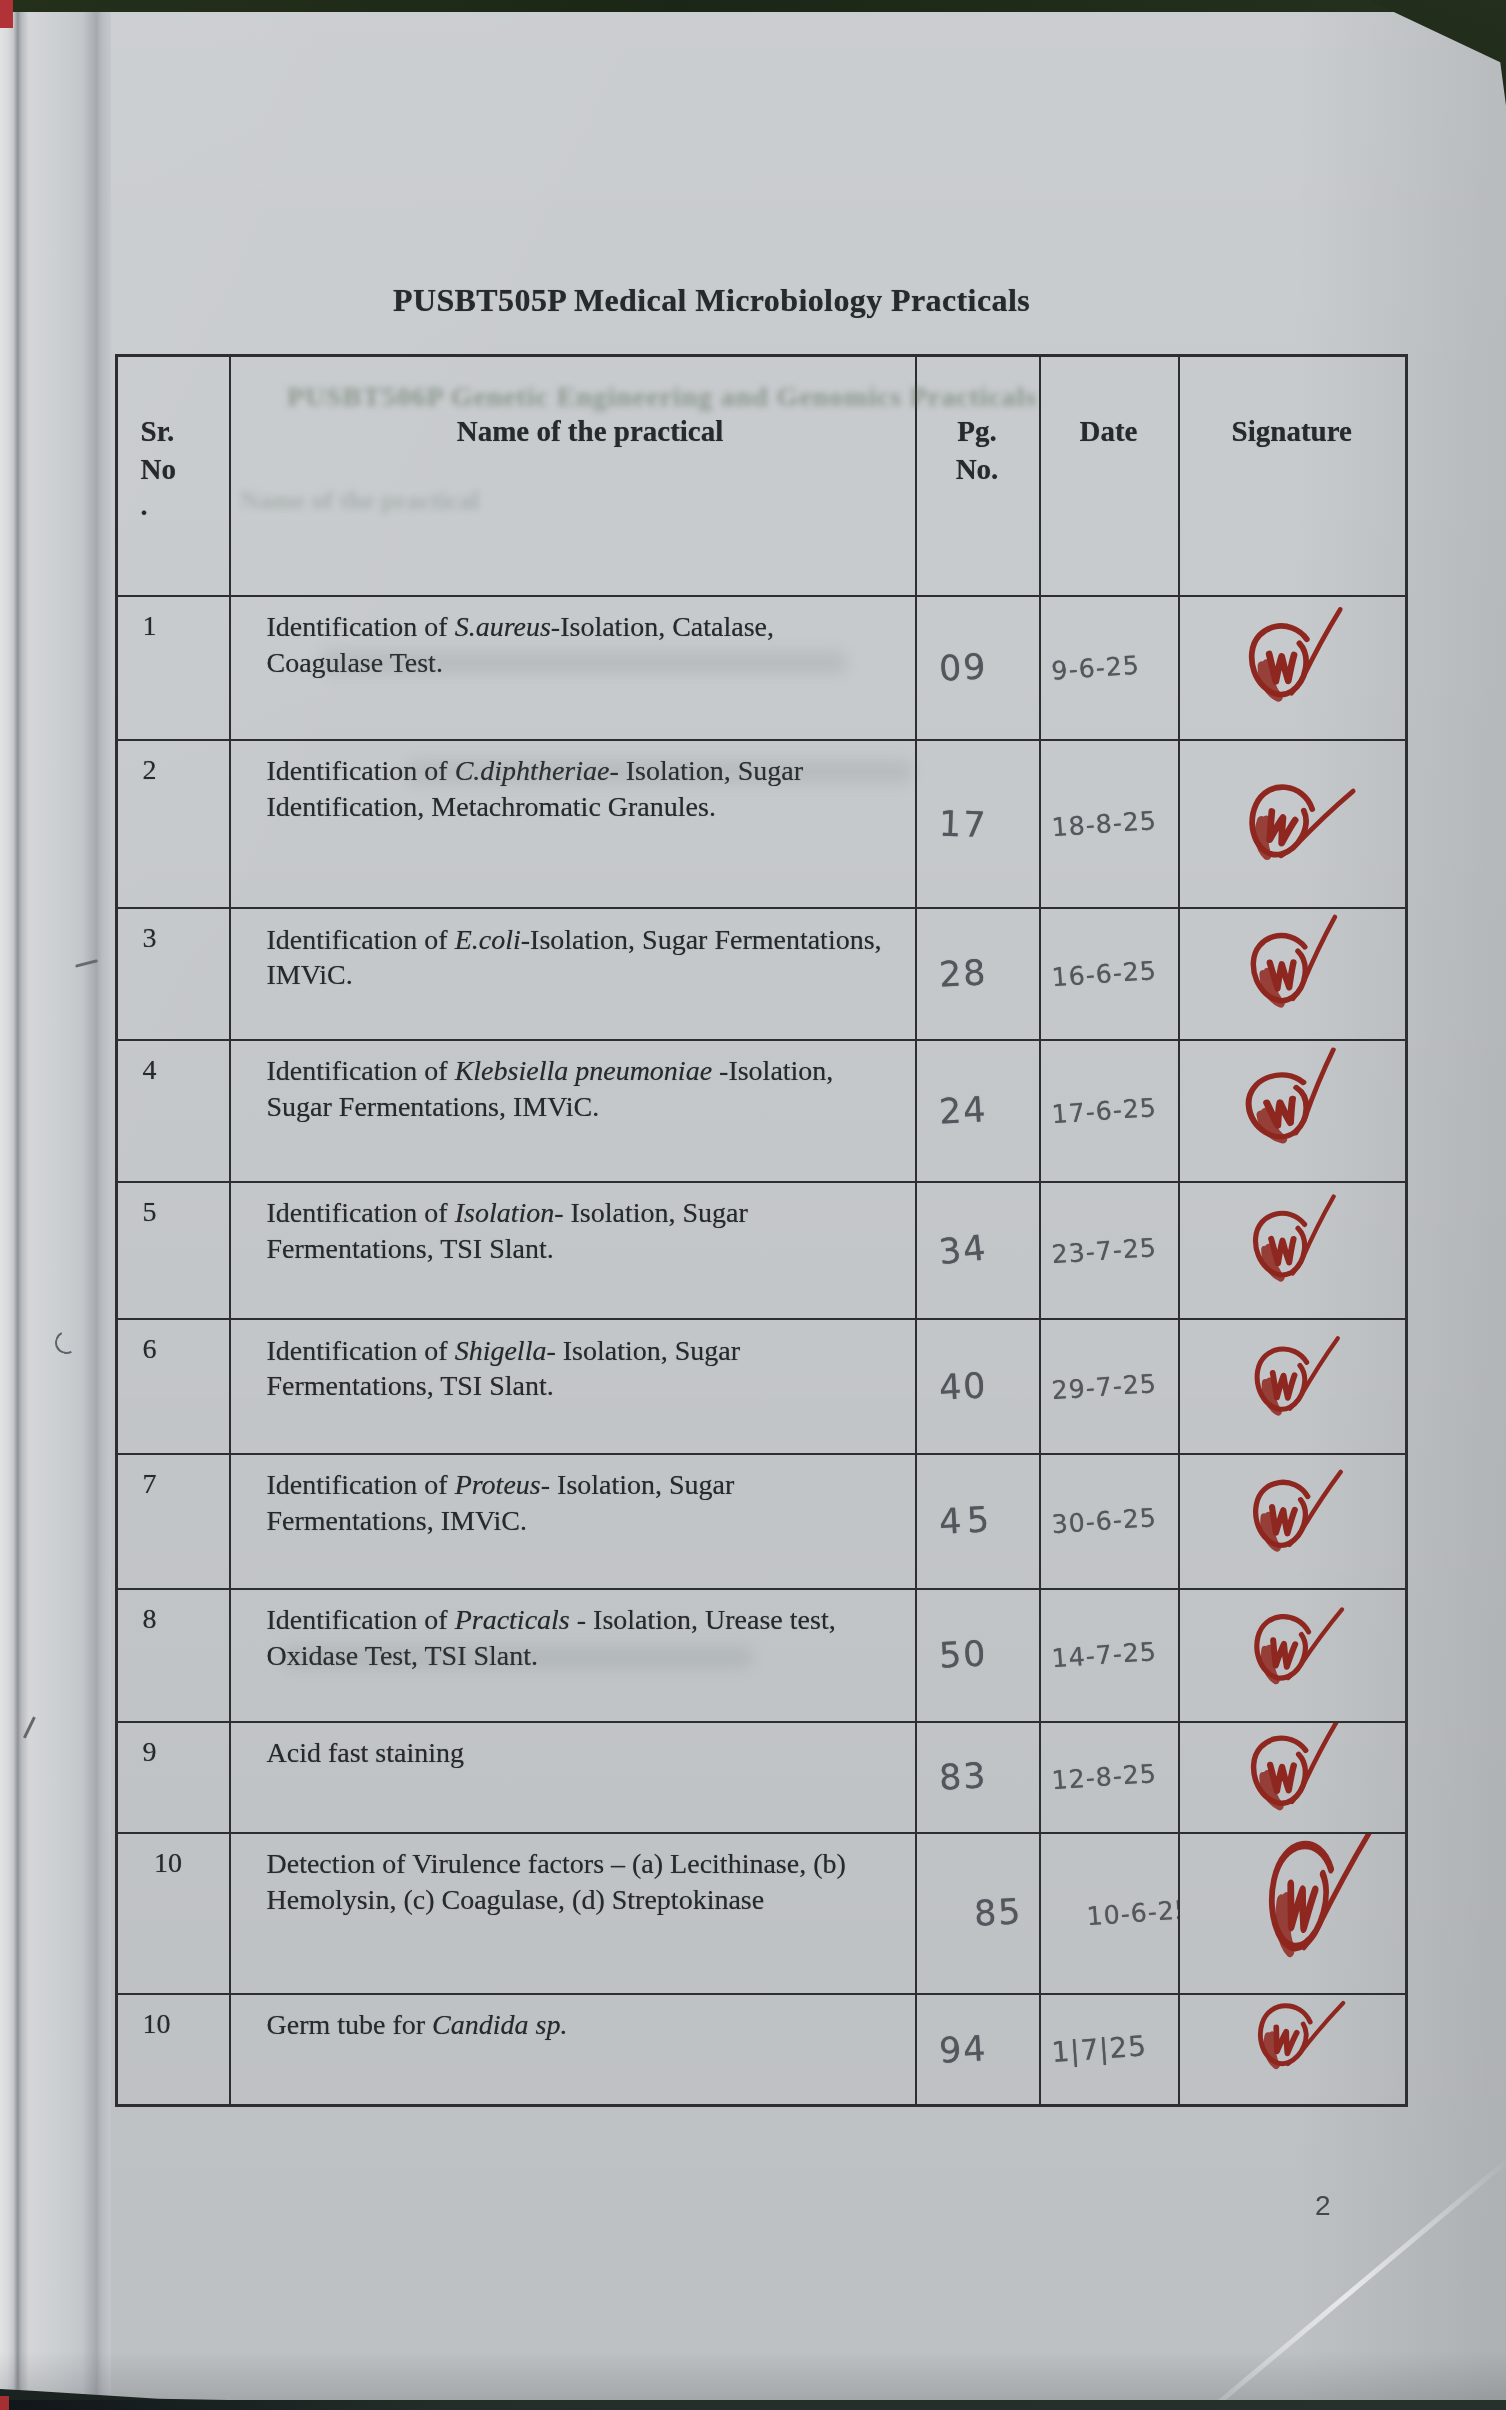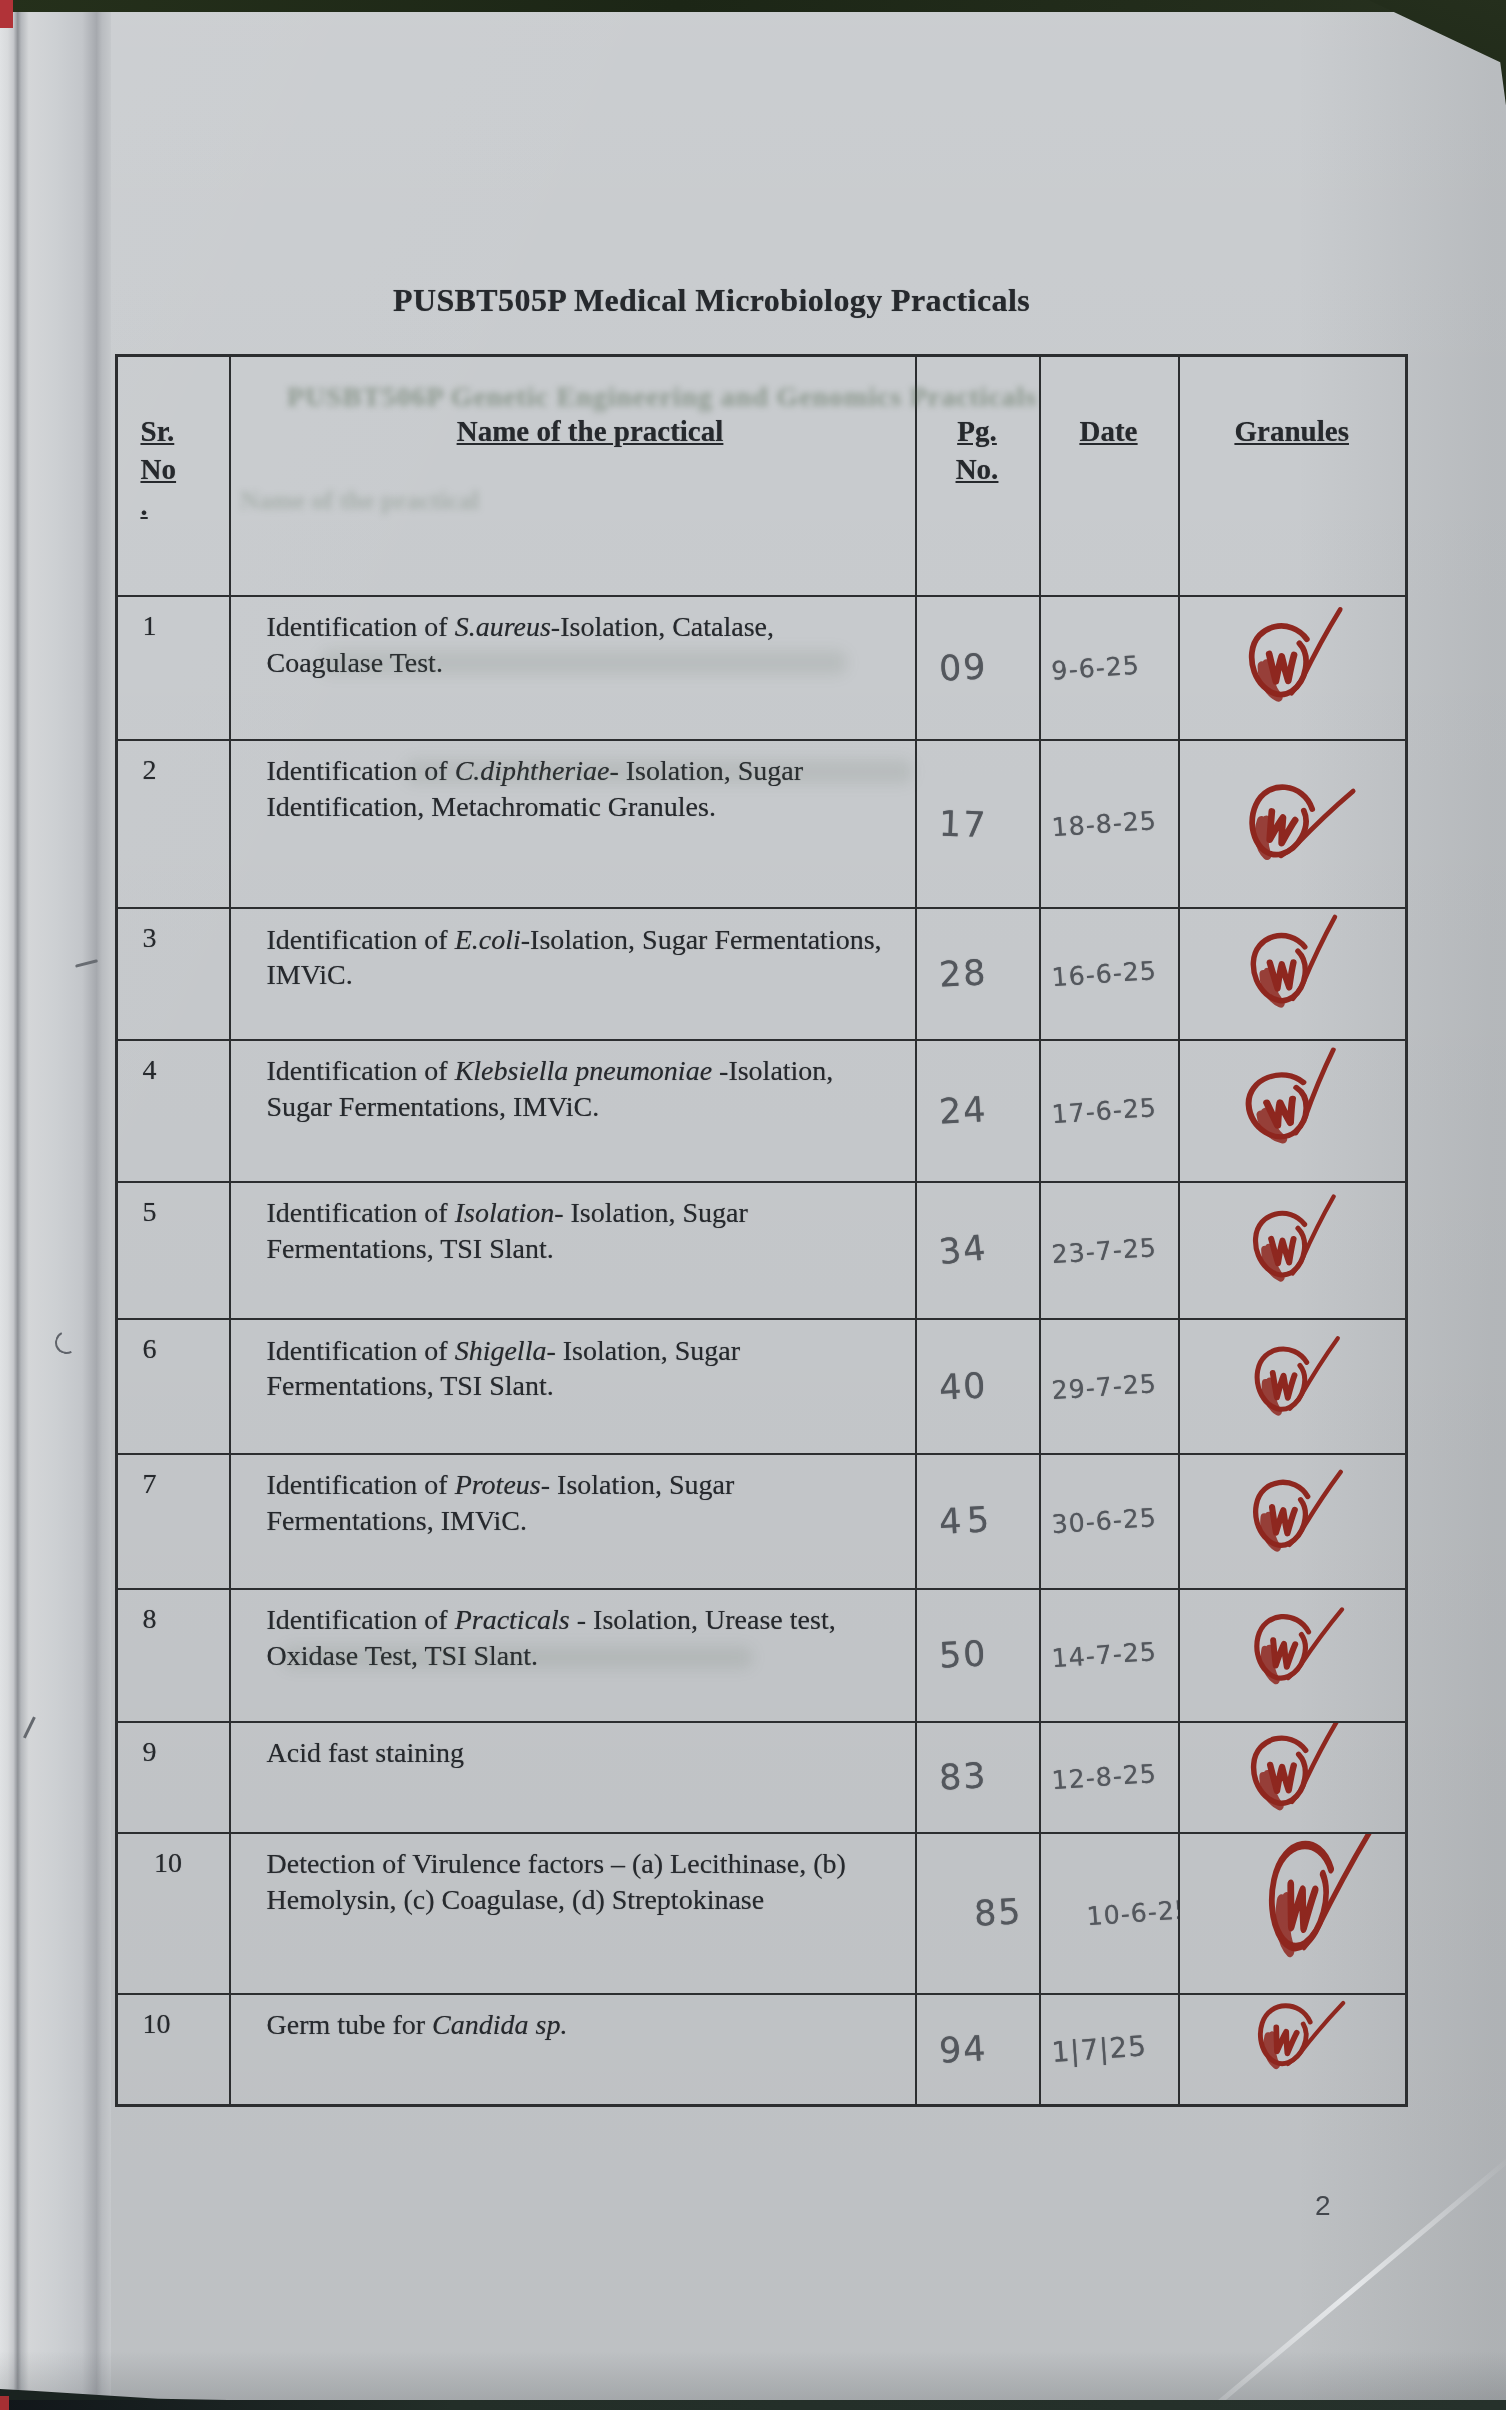--- a/index.html
+++ b/index.html
@@ -37,21 +37,21 @@
   
   .title{position:absolute;left:0;right:0;top:282px;z-index:5;text-align:center;
     transform:translateX(-42px);font-weight:bold;font-size:32px;color:#26292d;
     letter-spacing:0.4px;text-shadow:0 0 0.9px rgba(38,41,45,.6);}
 
   table.practicals{position:absolute;left:115px;top:354px;z-index:5;width:1290px;
     border-collapse:collapse;table-layout:fixed;border:3.8px solid #2c2e30;}
   .practicals th,.practicals td{border:2.8px solid #2c2e30;color:#26292d;
     text-shadow:0 0 0.9px rgba(38,41,45,.55);overflow:hidden;}
   .practicals th{font-weight:bold;font-size:29px;vertical-align:top;padding-top:56px;height:181px;
-    text-align:left;line-height:1.3;text-decoration:underline;}
+    text-align:left;line-height:1.3;}
   th.h-sr{padding-left:22.6px;}
   th.h-name{padding-left:36px;text-align:center;}
   th.h-pg,th.h-date,th.h-sig{text-align:center;padding-left:0;}
   th .sub-dot{font-size:28px;}
 
   td.c-sr{font-size:28px;vertical-align:top;padding:13px 0 0 24.5px;}
   td.c-name{font-size:28px;vertical-align:top;padding:12.2px 32px 7.5px 36px;line-height:1.28;}
   td.c-name em{font-style:italic;font-weight:normal;}
   td.c-pg,td.c-date{vertical-align:middle;}
   td.c-sig{vertical-align:middle;text-align:center;padding:0;}
@@ -164,21 +164,21 @@
           <span style="display:block">Sr.</span>
           <span style="display:block">No</span>
           <span class="sub-dot" style="display:block">.</span>
         </th>
         <th class="h-name">Name of the practical</th>
         <th class="h-pg">
           <span style="display:block">Pg.</span>
           <span style="display:block">No.</span>
         </th>
         <th class="h-date">Date</th>
-        <th class="h-sig">Granules</th>
+        <th class="h-sig">Signature</th>
       </tr>
     </thead>
     <tbody>
       <tr>
         <td class="c-sr">1</td>
         <td class="c-name"><span>Identification of </span><em>S.aureus</em><span>-Isolation, Catalase, Coagulase Test.</span></td>
         <td class="c-pg"><span class="hw hw-pg">09</span></td>
         <td class="c-date"><span class="hw hw-date">9-6-25</span></td>
         <td class="c-sig"><svg class="sigsvg" viewBox="0 0 120 110">
               <use href="#sig-glyph"></use>

